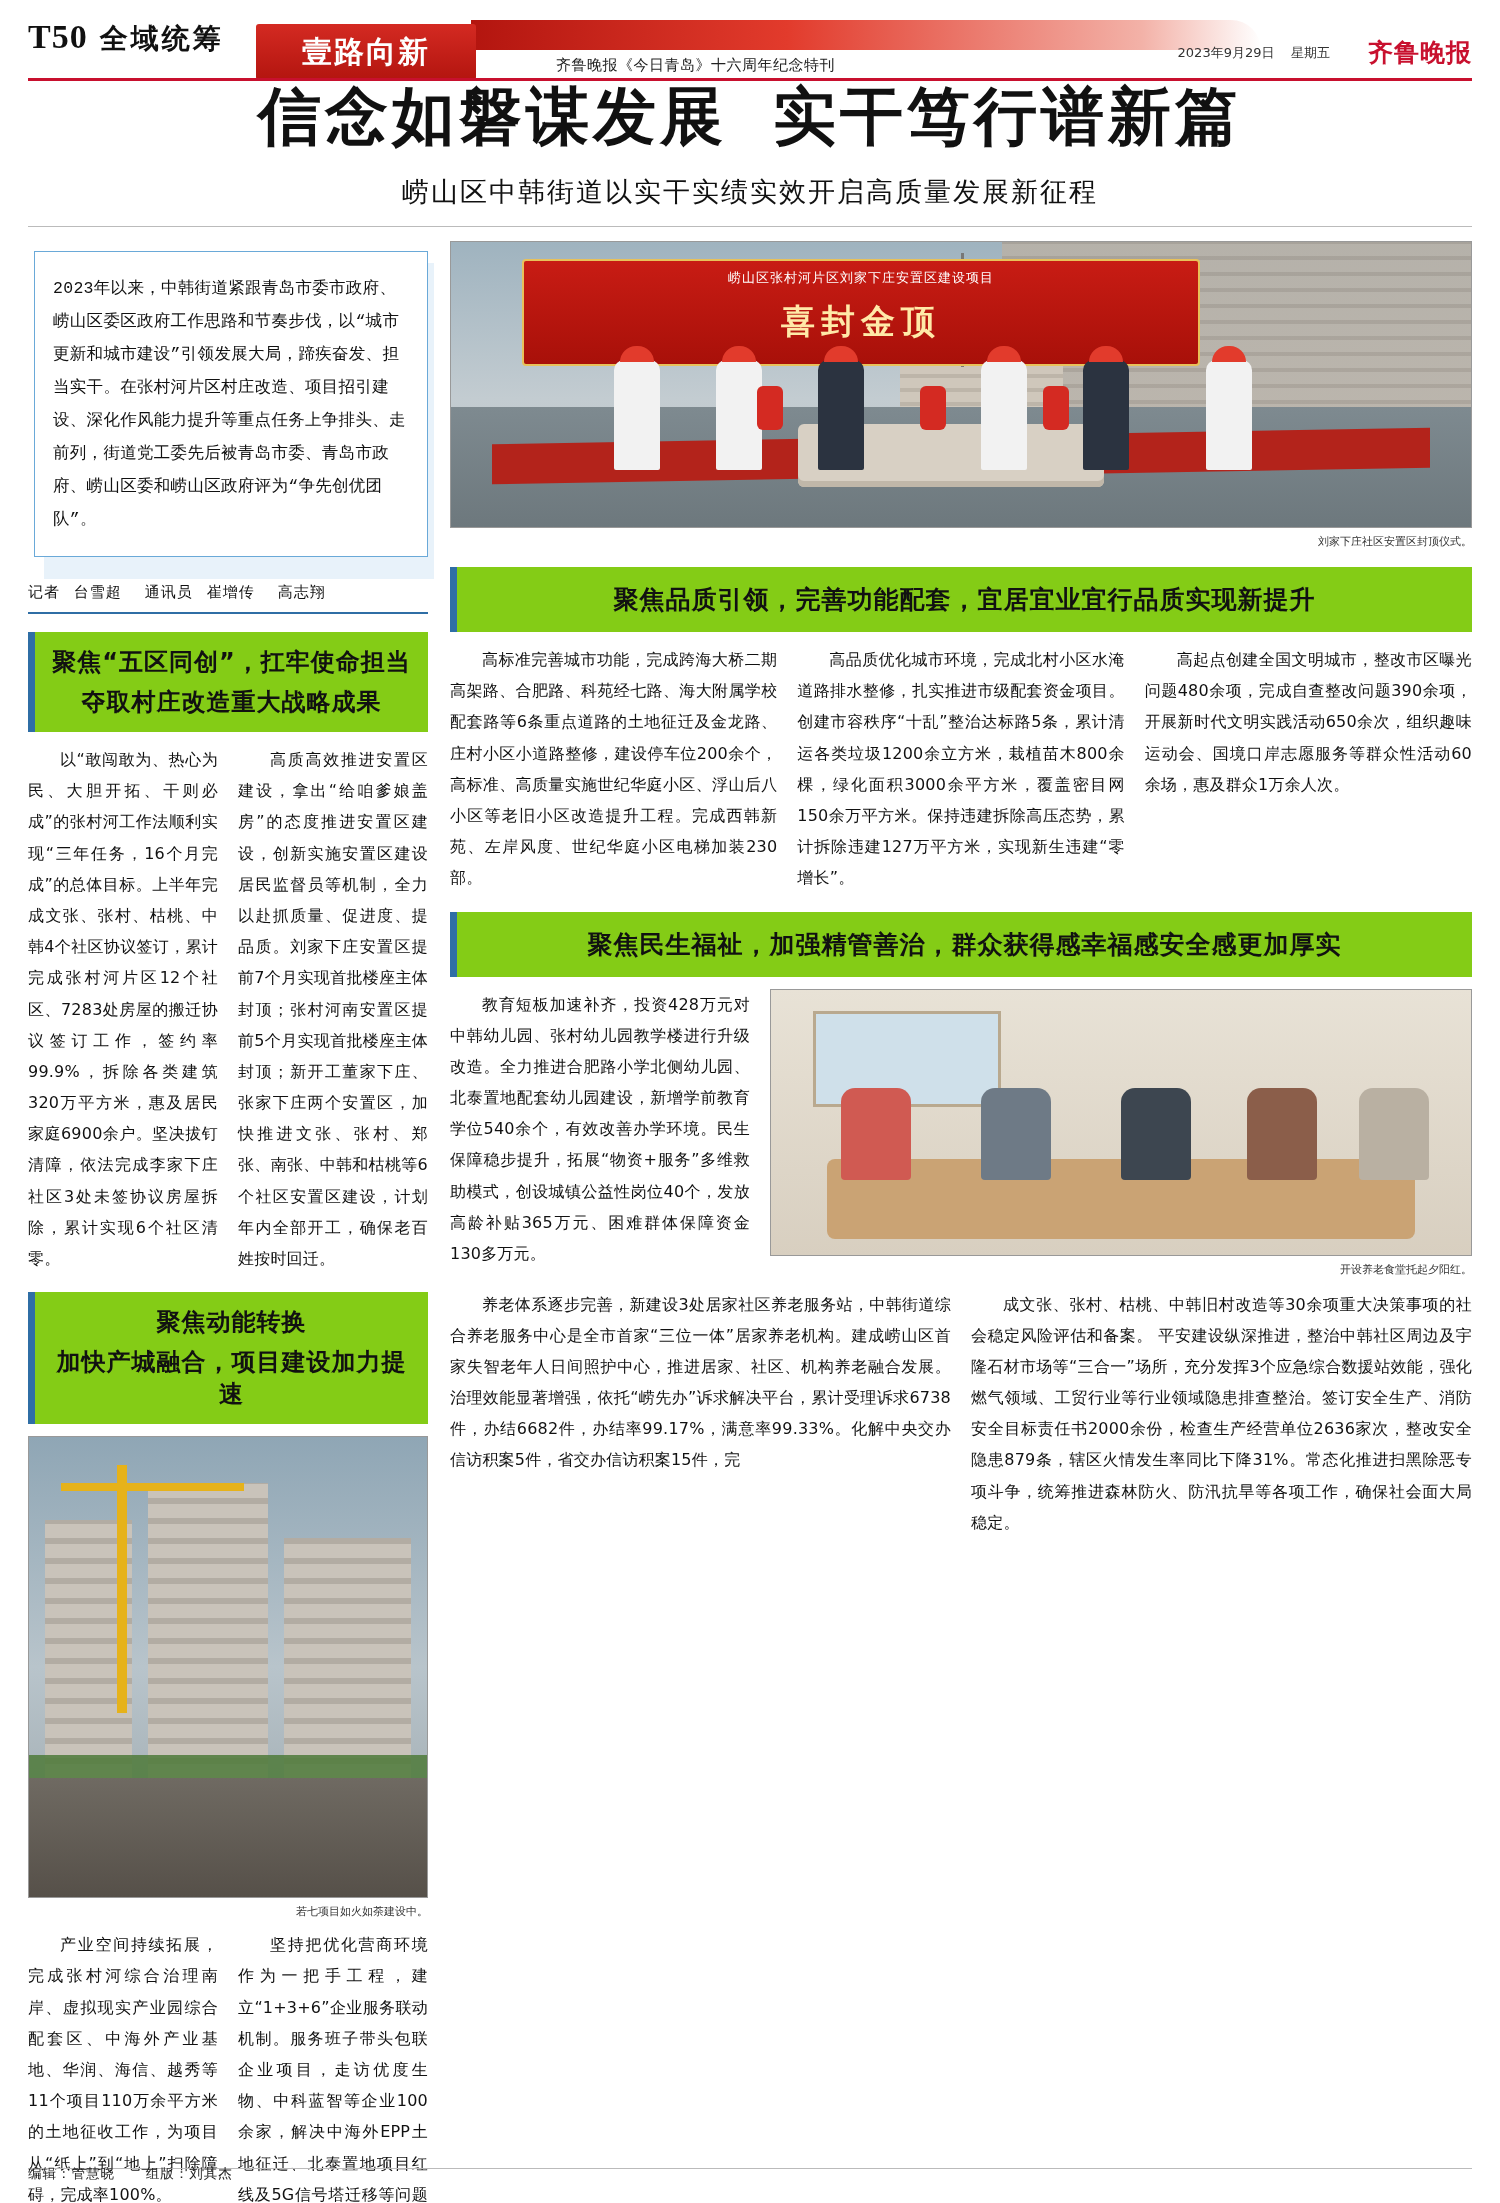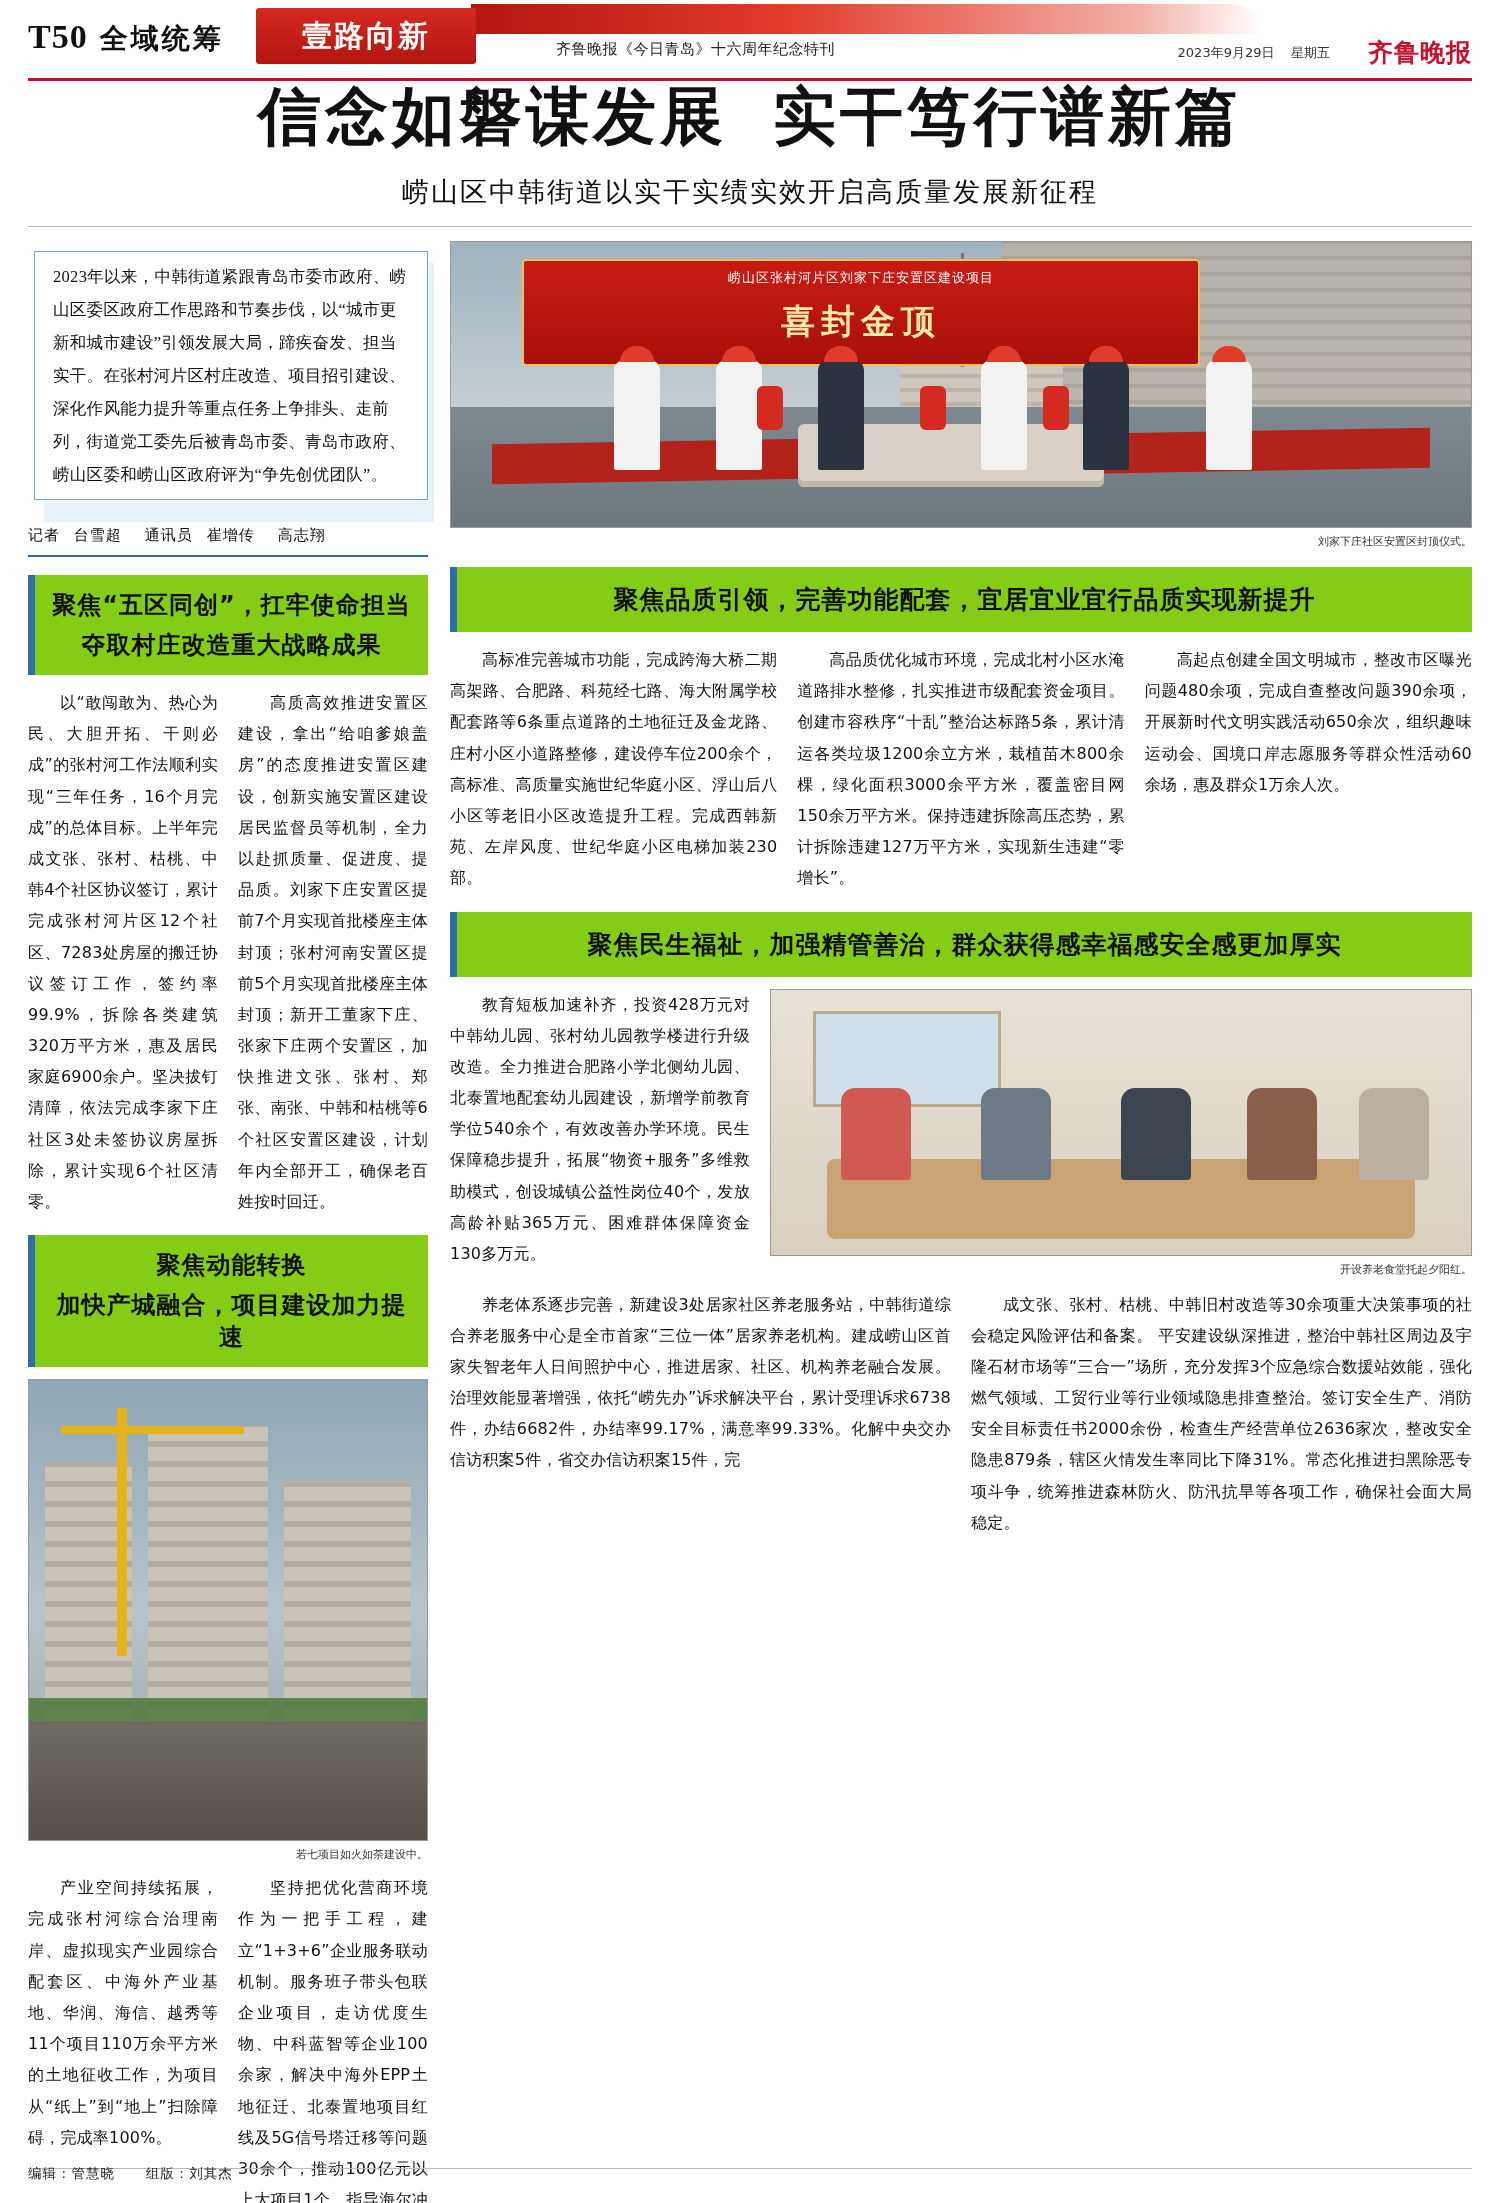--- a/index.html
+++ b/index.html
@@ -4,21 +4,21 @@
 <style>
   html,body{margin:0;padding:0;background:#fff;}
   body{width:1500px;height:2203px;font-family:"Liberation Serif",serif;color:#111;position:relative;overflow:hidden;}
   .page{width:1500px;height:2203px;position:relative;box-sizing:border-box;padding:0 28px;}
 
   
   .masthead{position:relative;height:58px;}
   .mast-left{position:absolute;left:0;top:18px;display:flex;align-items:baseline;gap:12px;}
   .mast-code{font-size:34px;font-weight:bold;letter-spacing:1px;font-family:"Liberation Serif",serif;}
   .mast-col{font-size:28px;font-weight:bold;letter-spacing:3px;font-family:"DejaVu Sans",sans-serif;}
-  .mast-banner{position:absolute;left:228px;top:0;width:1000px;height:74px;}
+  .mast-banner{position:absolute;left:228px;top:16px;width:1000px;height:74px;}
   .banner-red{position:absolute;left:0;top:8px;width:220px;height:56px;background:linear-gradient(180deg,#d42a22,#b3150f);border-radius:3px;}
   .banner-red span{display:block;color:#fff;font-size:30px;font-weight:bold;letter-spacing:2px;text-align:center;line-height:56px;font-family:"DejaVu Sans",sans-serif;}
   .banner-arc{position:absolute;left:215px;top:4px;width:790px;height:30px;background:linear-gradient(90deg,#b3150f,#e23b2c 40%,#f3b2a8 85%,#fff);border-radius:0 40px 0 0;}
   .banner-note{position:absolute;left:300px;top:40px;font-size:15px;color:#222;letter-spacing:.5px;font-family:"DejaVu Sans",sans-serif;}
   .mast-date{position:absolute;right:142px;top:44px;font-size:13px;color:#333;font-family:"DejaVu Sans",sans-serif;}
   .mast-logo{position:absolute;right:0;top:36px;font-size:25px;font-weight:bold;color:#c8102e;letter-spacing:1px;font-family:"DejaVu Sans",sans-serif;}
   .mast-rule{position:absolute;left:0;right:0;top:78px;height:3px;background:#c8102e;}
 
   
   .headline{text-align:center;margin-top:16px;}
@@ -28,21 +28,21 @@
   .hr-thin{height:1px;background:#bbb;margin:16px 0 14px;}
 
   
   .cols{display:flex;gap:22px;}
   .col{}
   .c1{width:400px;}
   .c2{width:1022px;}
 
   
   .lead-wrap{position:relative;padding:10px 0 0 6px;}
-  .lead-box{border:1px solid #6aa9d8;padding:8px 18px;font-size:16.5px;line-height:2.0;letter-spacing:.3px;position:relative;z-index:2;background:#fff;font-family:Liberation Serif, serif;}
+  .lead-box{border:1px solid #6aa9d8;padding:20px 18px;font-size:16.5px;line-height:2.0;letter-spacing:.3px;position:relative;z-index:2;background:#fff;font-family:Liberation Mono, monospace;}
   .lead-shadow{position:absolute;left:16px;top:22px;width:390px;height:100%;background:#e8f2fa;z-index:1;}
   .byline{margin:26px 0 4px;font-size:15px;letter-spacing:1px;font-family:"DejaVu Sans",sans-serif;}
   .byline .lbl{margin-right:8px;}
   .rule-blue{height:2px;background:#2f6ea5;margin:10px 0 0;}
 
   
   .sec{margin:18px 0 12px;background:#84cc16;border-left:7px solid #2f6ea5;padding:14px 16px;}
   .sec .l1,.sec .l2{font-size:24px;font-weight:bold;letter-spacing:1px;text-align:center;font-family:"DejaVu Sans",sans-serif;}
   .sec .l2{margin-top:8px;}
   .sec.one-line{padding:16px;}

